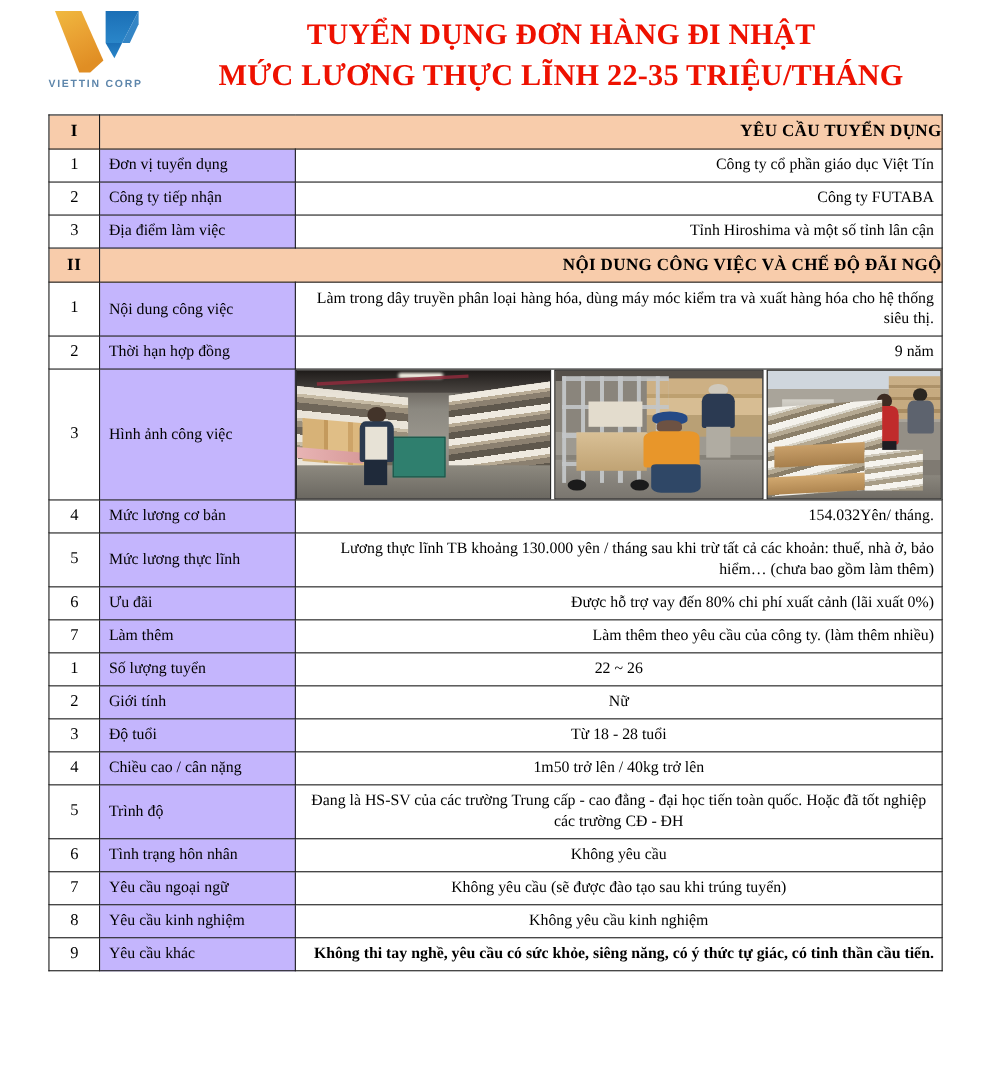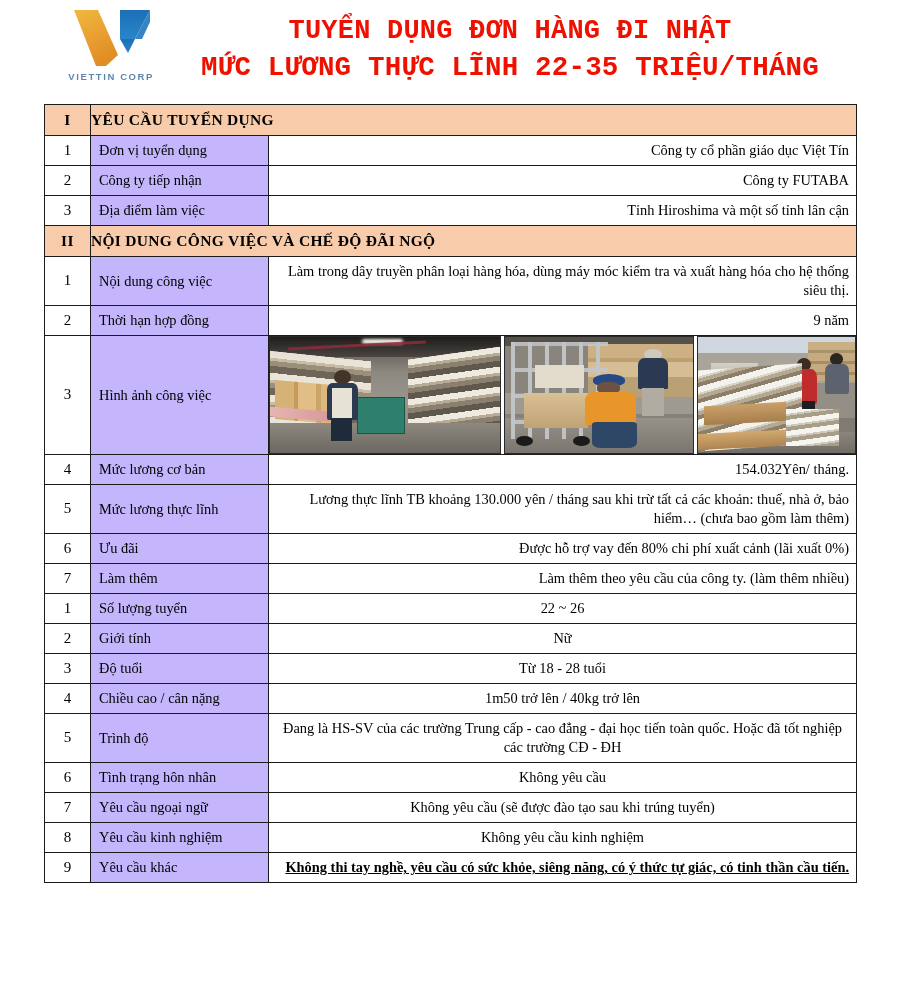--- a/index.html
+++ b/index.html
@@ -24,21 +24,21 @@
     align-items: center;
   }
   .logo-block {
     position: absolute;
     left: 44px;
     top: 8px;
     width: 110px;
     height: 88px;
     display: flex;
     flex-direction: column;
-    align-items: flex-end;
+    align-items: flex-start;
     justify-content: flex-start;
   }
   .logo-mark {
     width: 86px;
     height: 60px;
     display: block;
   }
   .logo-word {
     margin-top: 3px;
     font-family: "Liberation Sans", sans-serif;
@@ -50,21 +50,21 @@
   }
   .title-block {
     position: absolute;
     left: 160px;
     right: 40px;
     top: 14px;
     text-align: center;
   }
   .title-line {
     color: #ee1100;
-    font-family: Liberation Mono, monospace;
+    font-family: Liberation Serif, serif;
     font-weight: 700;
     font-size: 27px;
     line-height: 1.32;
     letter-spacing: 0.2px;
     white-space: nowrap;
   }
   .title-line.l2 { font-size: 27.5px; }
 
   
   .sheet {
@@ -94,38 +94,38 @@
   td.sec-num {
     text-align: center;
     background: #f8ccab;
     font-weight: 700;
     font-size: 15.5px;
     letter-spacing: 0.5px;
     height: 30px;
   }
   td.sec-title {
     background: #f8ccab;
-    text-align: left;
+    text-align: right;
     font-weight: 700;
     font-size: 15.5px;
     letter-spacing: 0.3px;
     height: 30px;
   }
   td.label {
     background: #c4b5fd;
     padding: 4px 0 4px 8px;
     font-size: 14.4px;
   }
   td.value {
     background: #ffffff;
     padding: 5px 7px 5px 7px;
     text-align: right;
   }
   td.value.center { text-align: center; }
-  td.value.bold   { font-weight: 700; text-decoration: underline; }
+  td.value.bold   { font-weight: 700; }
   td.value.imgcell {
     padding: 0;
     background: #ffffff;
   }
 
   
   .photo-strip {
     display: flex;
     width: 100%;
     height: 118px;

